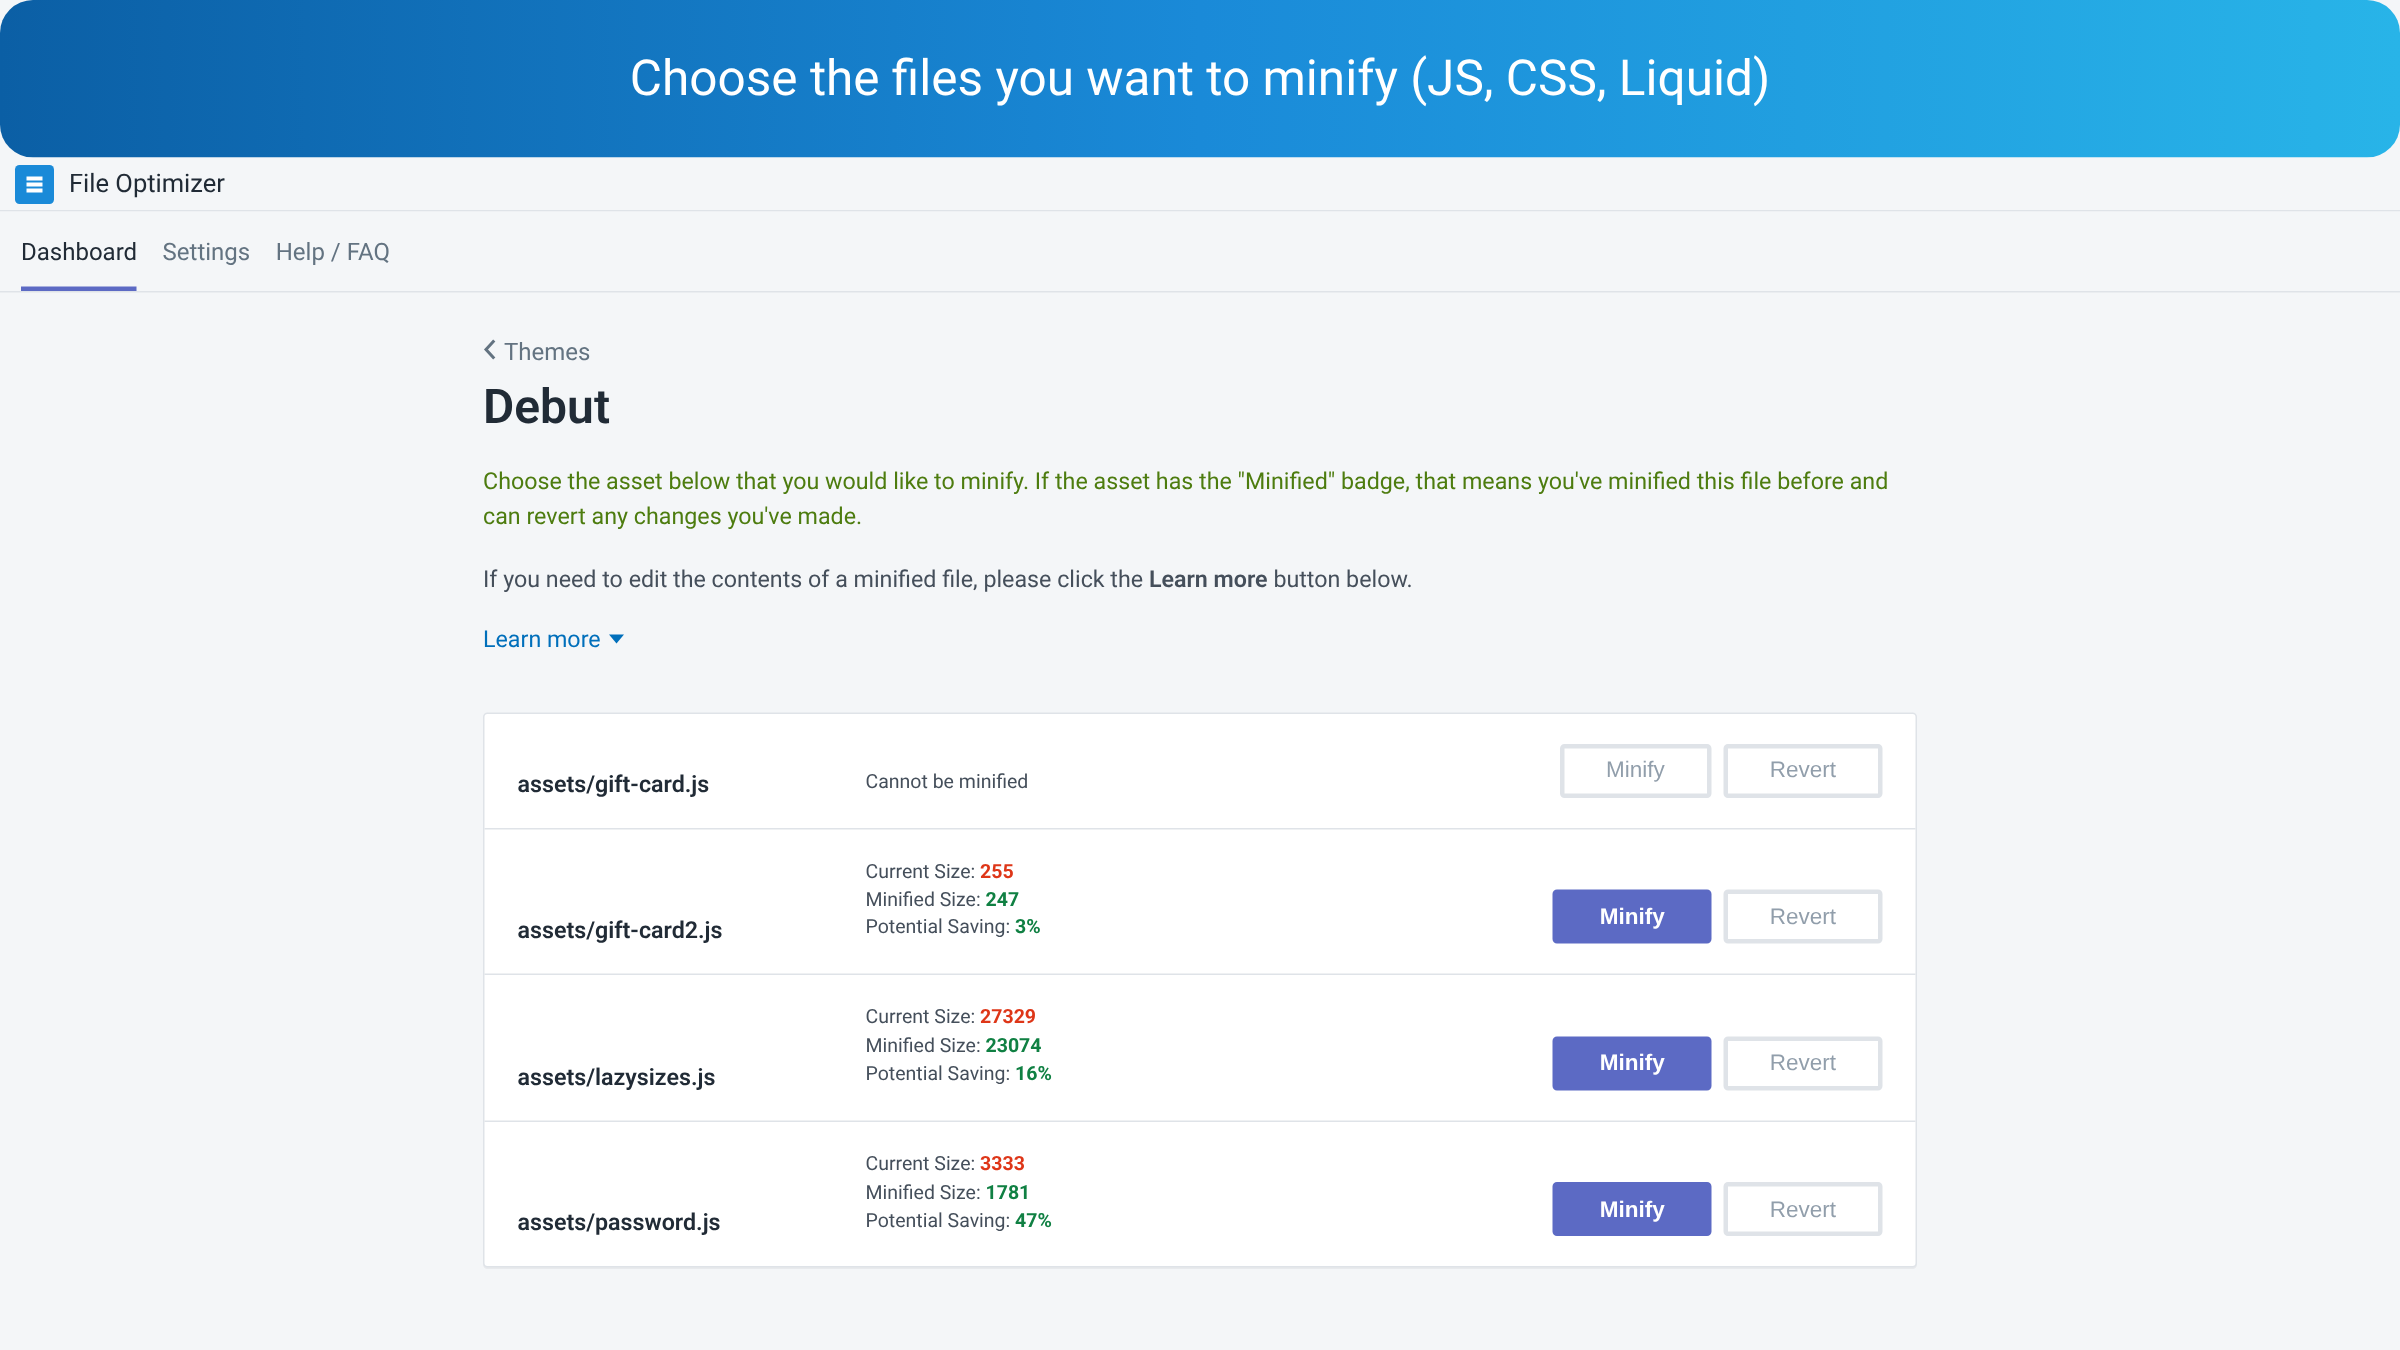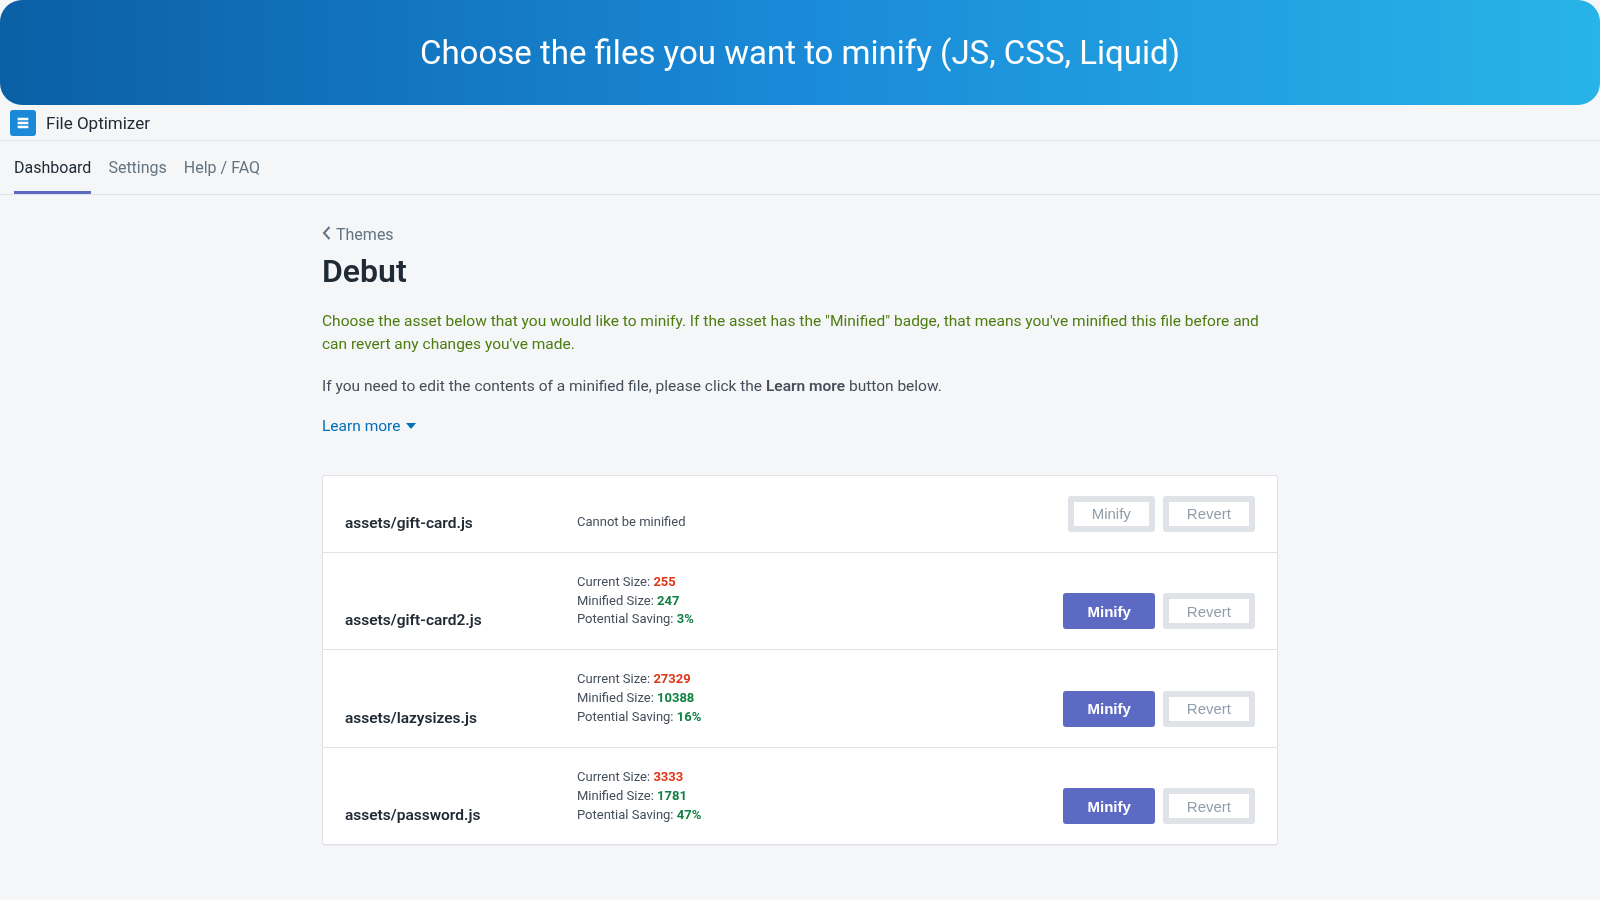--- a/index.html
+++ b/index.html
@@ -129,26 +129,26 @@
   .row:last-child { border-bottom: none; }
   .col-name { width: 232px; font-weight: 600; font-size: 15.5px; color: #212b36; padding-top: 2px; }
   .col-info { flex: 1; font-size: 13px; color: #454f5b; line-height: 1.45; }
   .col-info .line { margin-bottom: 0; }
   .col-info .red { font-weight: 700; color: #de3618; }
   .col-info .green { font-weight: 700; color: #108043; }
   .col-actions { display: flex; gap: 8px; align-items: flex-start; }
 
   .btn {
     height: 36px;
-    padding: 0 18px;
+    padding: 0 28px;
     border-radius: 3px;
     font-size: 15px;
     font-weight: 500;
     cursor: pointer;
-    border: 6px solid #eab308;
+    border: 3px solid #eab308;
     background: #ffffff;
     color: #212b36;
     display: inline-flex;
     align-items: center;
   }
   .btn.primary {
     background: #5c6ac4;
     border-color: #5c6ac4;
     color: #ffffff;
     font-weight: 600;
@@ -227,21 +227,21 @@
           </div>
           <div class="col-actions">
             <button class="btn primary">Minify</button>
             <button class="btn disabled-look">Revert</button>
           </div>
         </div>
         <div class="row">
           <div class="col-name">assets/lazysizes.js</div>
           <div class="col-info">
             <div class="line"><span>Current Size: </span><span class="red">27329</span></div>
-            <div class="line"><span>Minified Size: </span><span class="green">10388</span></div>
+            <div class="line"><span>Minified Size: </span><span class="green">23074</span></div>
             <div class="line"><span>Potential Saving: </span><span class="green">16%</span></div>
           </div>
           <div class="col-actions">
             <button class="btn primary">Minify</button>
             <button class="btn disabled-look">Revert</button>
           </div>
         </div>
         <div class="row">
           <div class="col-name">assets/password.js</div>
           <div class="col-info">

